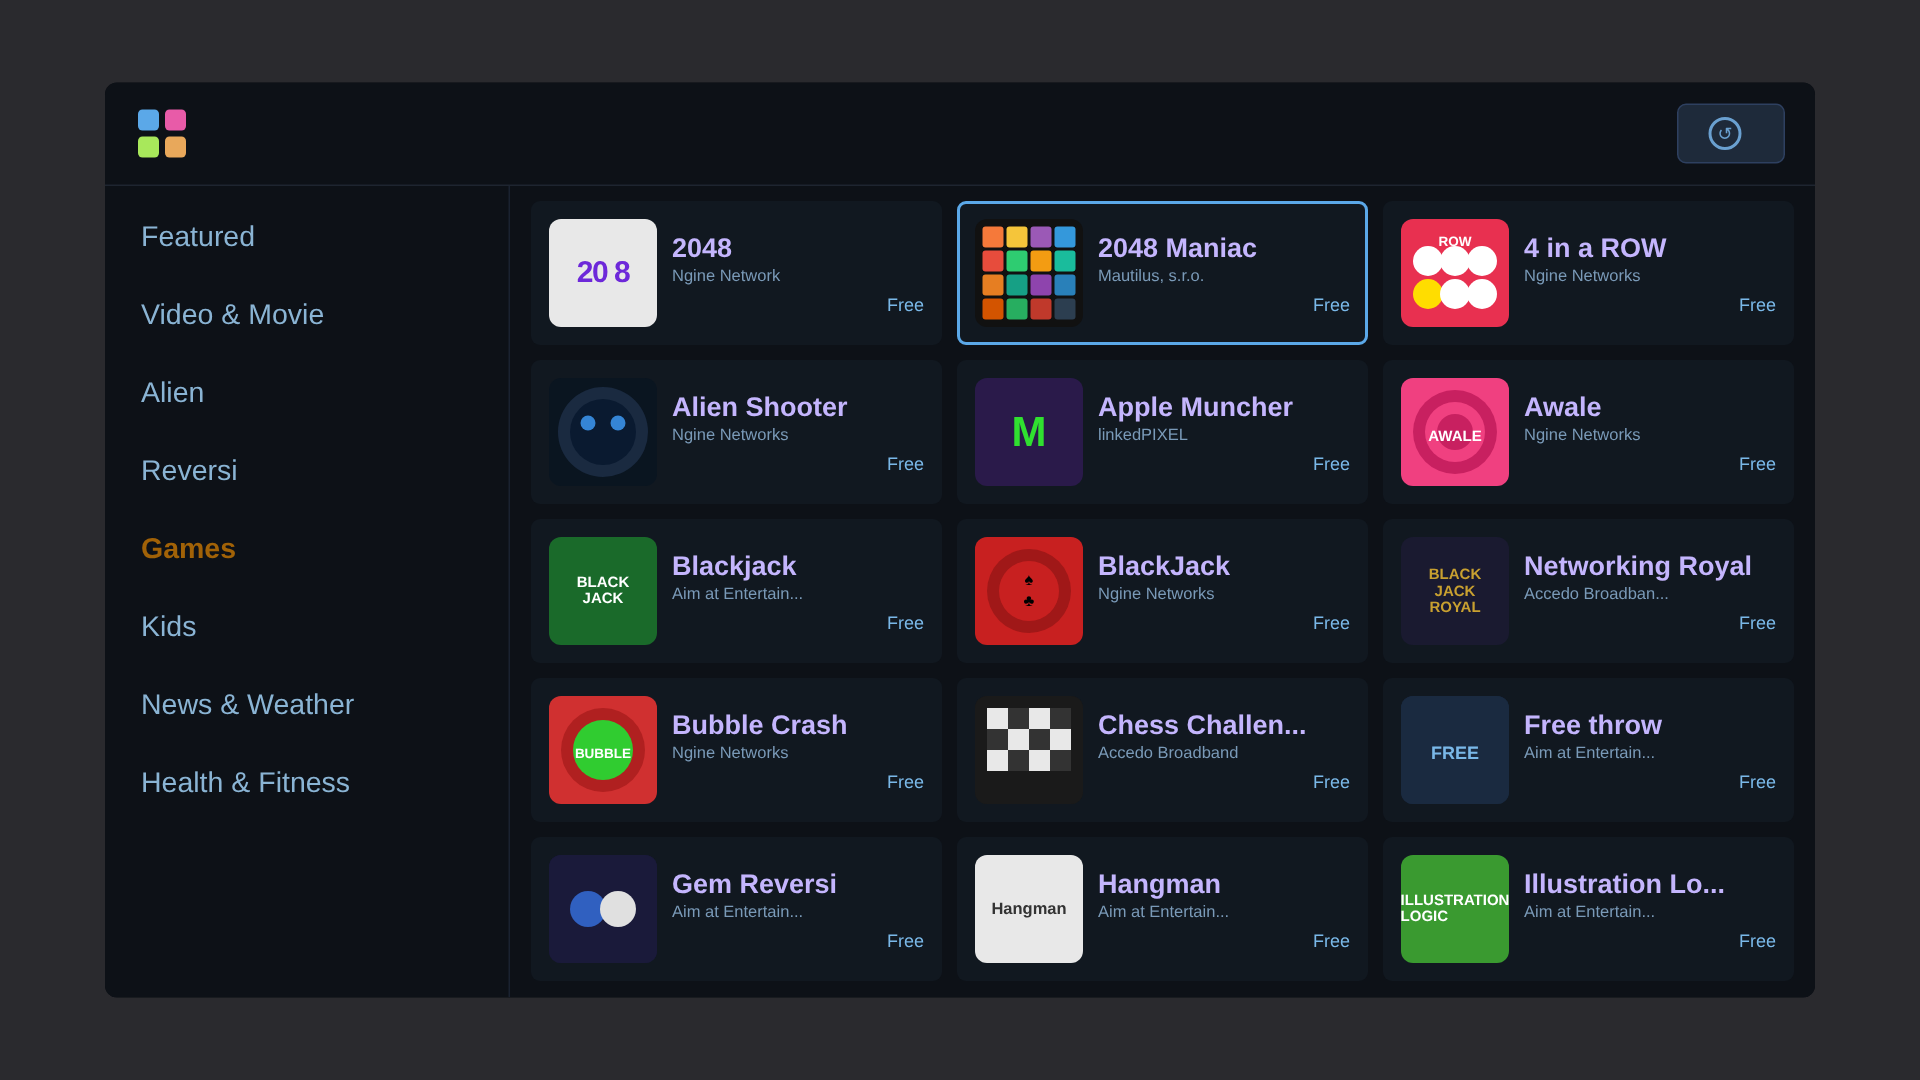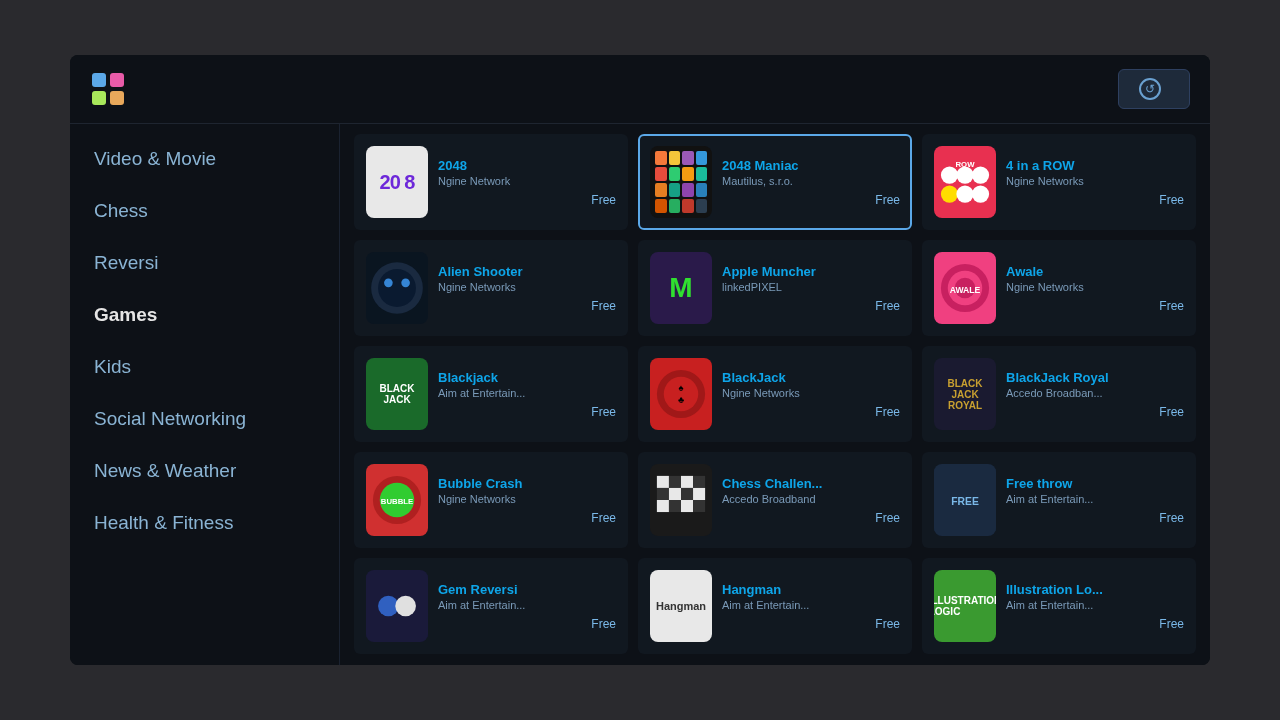--- a/index.html
+++ b/index.html
@@ -96,21 +96,21 @@
 
     .sidebar-item {
       padding: 14px 24px;
       color: #8ab4d4;
       font-size: 19px;
       cursor: pointer;
       transition: background 0.1s;
     }
 
     .sidebar-item.active {
-      color: #e5e5e5;
+      color: #a16207;
       font-weight: bold;
     }
 
     .apps-area {
       flex: 1;
       overflow-y: auto;
       overflow-x: hidden;
       padding: 10px 14px;
       background: #0d1117;
       position: relative;
@@ -143,40 +143,40 @@
       cursor: pointer;
       border: 2px solid transparent;
       transition: border-color 0.15s;
     }
 
     .app-card.selected {
       border-color: #5ba8e8;
     }
 
     .app-thumb {
-      width: 62px;
+      width: 72px;
       height: 72px;
       border-radius: 8px;
       flex-shrink: 0;
       display: flex;
       align-items: center;
       justify-content: center;
       font-size: 11px;
       font-weight: bold;
       overflow: hidden;
     }
 
     .app-info {
       flex: 1;
       min-width: 0;
     }
 
     .app-name {
-      color: #0ea5e9;
-      font-size: 13px;
+      color: #c4b5fd;
+      font-size: 18px;
       font-weight: bold;
       white-space: nowrap;
       overflow: hidden;
       text-overflow: ellipsis;
     }
 
     .app-developer {
       color: #7a9ab8;
       font-size: 11px;
       white-space: nowrap;
@@ -239,26 +239,26 @@
     </div>
     <button class="return-btn">
       <div class="return-icon">↺</div>
       <span></span>
     </button>
   </div>
 
   <div class="main-content">
 
     <nav class="sidebar">
+    <div class="sidebar-item">Featured</div>
         <div class="sidebar-item">Video &amp; Movie</div>
-        <div class="sidebar-item">Chess</div>
+        <div class="sidebar-item">Alien</div>
         <div class="sidebar-item">Reversi</div>
         <div class="sidebar-item active">Games</div>
         <div class="sidebar-item">Kids</div>
-        <div class="sidebar-item">Social Networking</div>
         <div class="sidebar-item">News &amp; Weather</div>
         <div class="sidebar-item">Health &amp; Fitness</div>
       </nav>
 
     <div class="apps-area">
       <div class="apps-grid">
       <div class="app-card">
     <div class="app-thumb thumb-2048" style="background:#e8e8e8;color:#6d28d9;font-size:20px;font-weight:bold;display:flex;align-items:center;justify-content:center;font-family:Arial;">20 8</div>
     <div class="app-info">
       <div class="app-name">2048</div>
@@ -366,21 +366,21 @@
             </div>
     <div class="app-info">
       <div class="app-name">BlackJack</div>
       <div class="app-developer">Ngine Networks</div>
       <div class="app-price">Free</div>
     </div>
   </div>
           <div class="app-card">
     <div class="app-thumb" style="background:#1a1a30;border-radius:8px;display:flex;align-items:center;justify-content:center;color:#c8a030;font-size:10px;text-align:center;padding:4px;">BLACK<br>JACK<br>ROYAL</div>
     <div class="app-info">
-      <div class="app-name">BlackJack Royal</div>
+      <div class="app-name">Networking Royal</div>
       <div class="app-developer">Accedo Broadban...</div>
       <div class="app-price">Free</div>
     </div>
   </div>
           <div class="app-card">
     <div class="app-thumb" style="background:#d03030;border-radius:8px;display:flex;align-items:center;justify-content:center;">
               <svg viewBox="0 0 72 72" width="72" height="72">
                 <circle cx="36" cy="36" r="28" fill="#b02020"></circle>
                 <circle cx="36" cy="36" r="20" fill="#30cc30"></circle>
                 <text x="36" y="41" fill="white" font-size="9" text-anchor="middle" font-weight="bold">BUBBLE</text>

